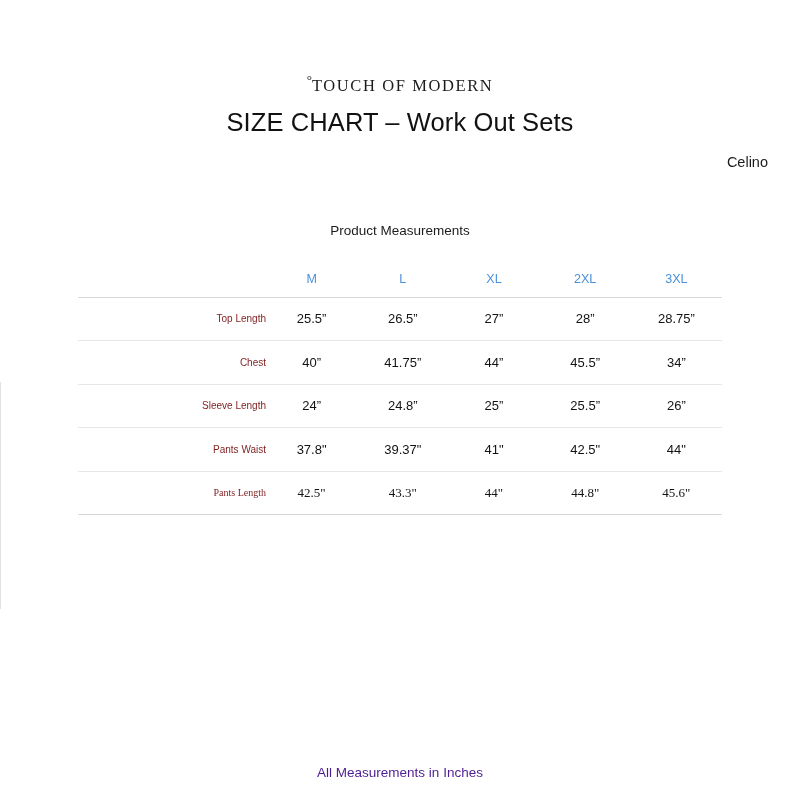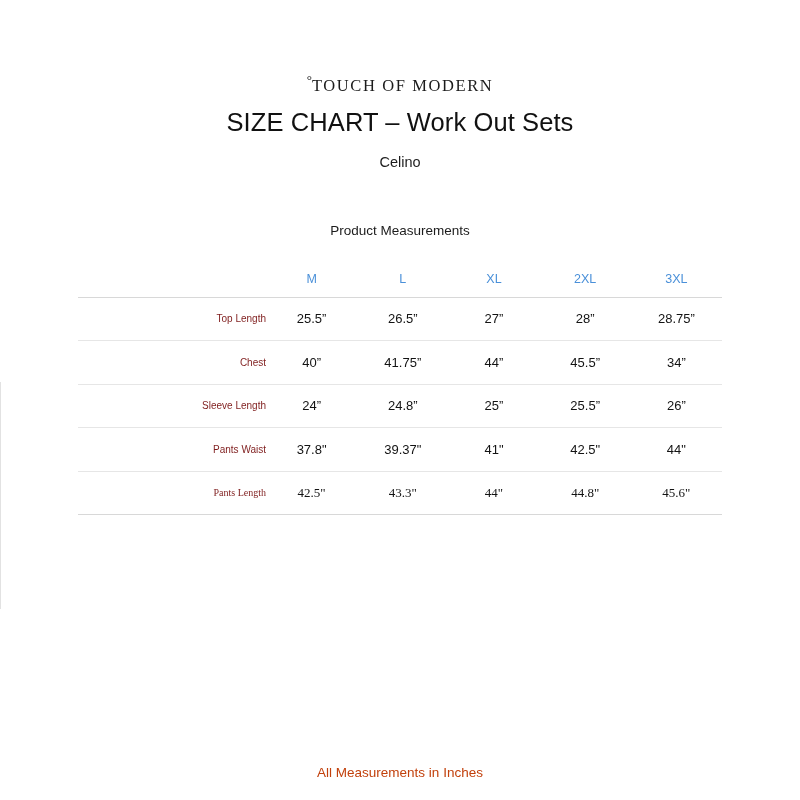--- a/index.html
+++ b/index.html
@@ -37,21 +37,21 @@
   }
   .doc-title {
     text-align: center;
     margin-top: 12px;
     font-size: 25.5px;
     font-weight: 400;
     color: #111111;
     letter-spacing: 0.1px;
   }
   .doc-subtitle {
-    text-align: center;
+    text-align: right;
     margin-top: 17px;
     font-size: 14.5px;
     font-weight: 400;
     color: #1c1c1c;
   }
   .section-label {
     text-align: center;
     margin-top: 53px;
     font-size: 13.5px;
     font-weight: 400;
@@ -113,21 +113,21 @@
     height: 227px;
     background: #e2e2e2;
   }
   .footer-note {
     position: absolute;
     left: 0;
     right: 0;
     top: 693px;
     text-align: center;
     font-size: 13.5px;
-    color: #c2410c;
+    color: #4c1d95;
   }
 </style>
 </head>
 <body>
 
 <div class="page">
 
   <div class="brand">
     <span class="mark">°</span><span>TOUCH OF MODERN</span>
   </div>

